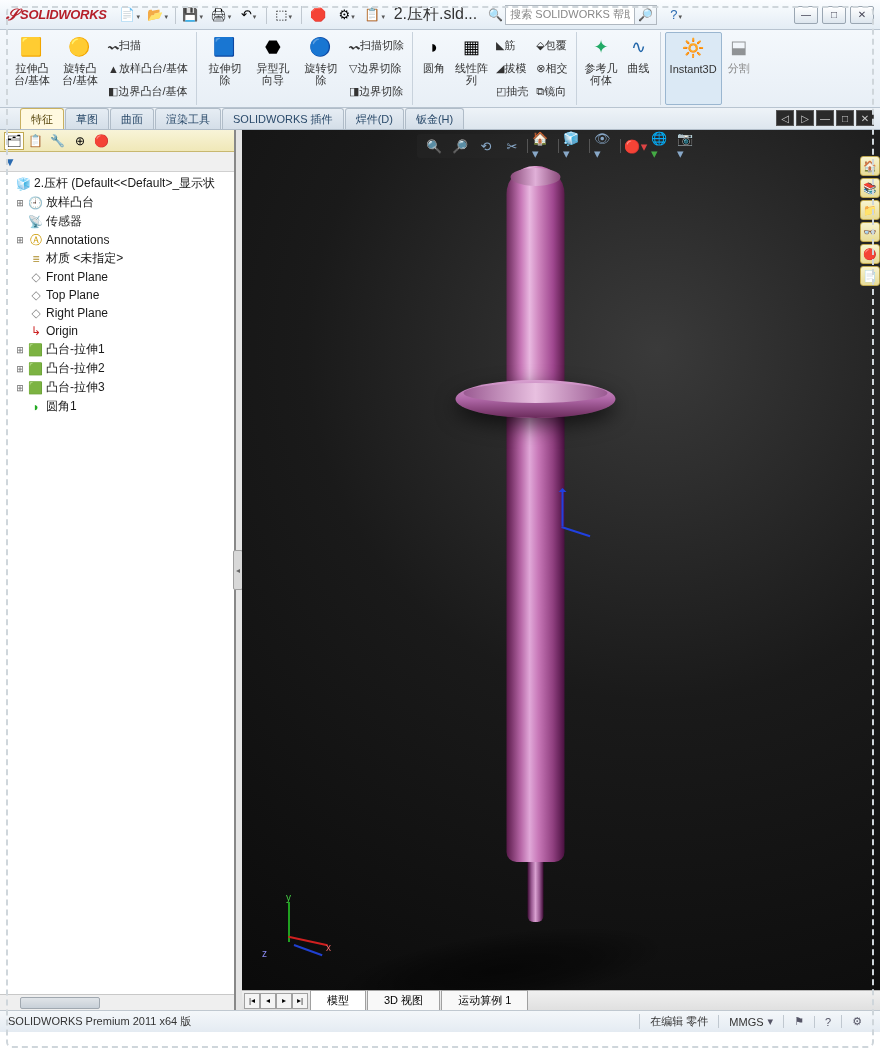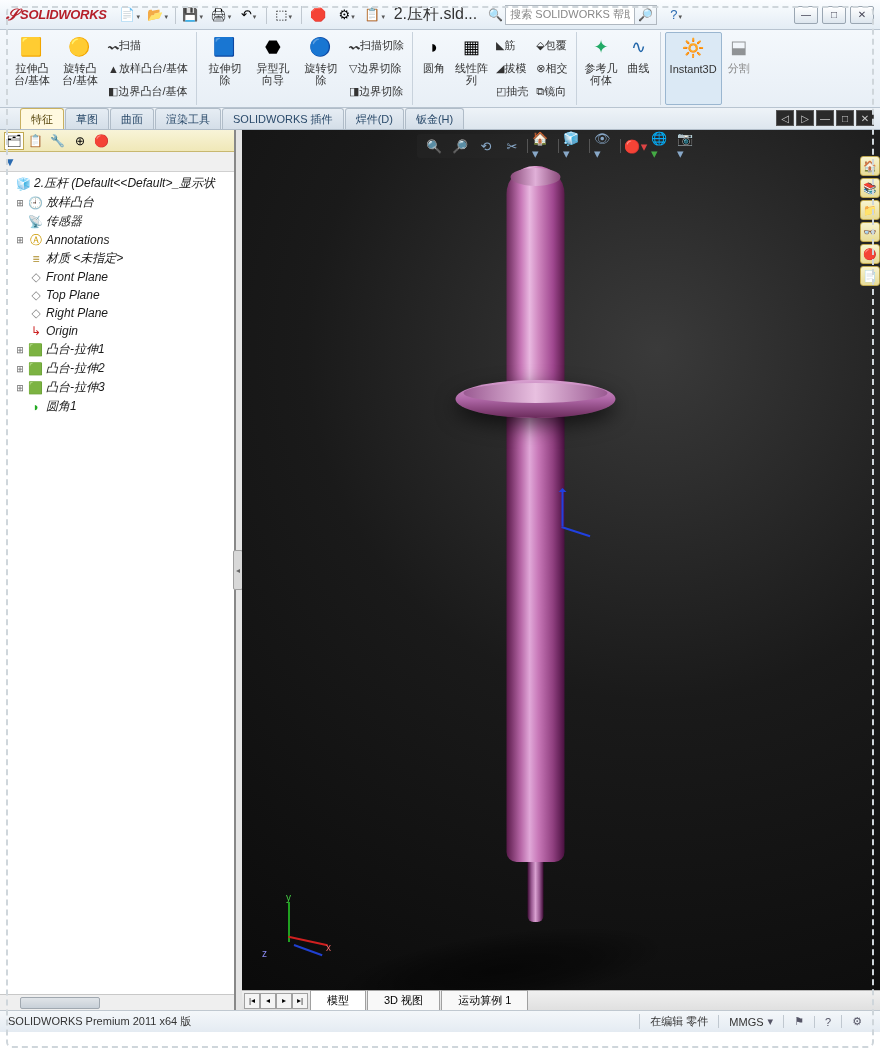--- a/index.html
+++ b/index.html
@@ -46,21 +46,21 @@
 .sidepanel { width: 236px; background: #f4f4f4; border-right: 2px solid #888; display:flex; flex-direction:column;}
 .sp-tabs { height: 22px; background: linear-gradient(#f8f4d8,#f0e8b8); display:flex; align-items:center; padding:0 4px; gap:2px; border-bottom:1px solid #c8b870;}
 .sp-tab { width:20px; height:18px; display:flex; align-items:center; justify-content:center; border:1px solid transparent; cursor:pointer; font-size:12px;}
 .sp-tab.active { background:#fff; border-color:#c0a850;}
 .sp-filter { height:20px; background:#f0f0f0; border-bottom:1px solid #d0d0d0; display:flex; align-items:center; padding:0 4px;}
 .sp-filter .ficon { color:#2a6ab0; font-size:12px;}
 .tree { flex:1; background:#fff; overflow:auto; padding:2px 0; font-size:12px;}
 .tnode { display:flex; align-items:center; padding:1px 2px; cursor:pointer; white-space:nowrap;}
 .tnode .exp { width:12px; text-align:center; color:#666; font-size:9px;}
 .tnode .tico { width:16px; height:16px; display:flex; align-items:center; justify-content:center; margin:0 2px; font-size:12px;}
-.tnode .tlbl { color:#1a1a1a;font-style:italic; }
+.tnode .tlbl { color:#1a1a1a; }
 .ind1 { padding-left: 14px; }
 .sp-scroll { height:16px; background:#efefef; border-top:1px solid #c8c8c8; display:flex; align-items:center;}
 .sp-scroll .thumb { width:80px; height:12px; background:linear-gradient(#e0e4e8,#c8d0d8); border:1px solid #a0a8b0; margin-left:20px; border-radius:2px;}
 
 .splitter { width:6px; background:#e4e4e4; cursor:ew-resize; position:relative;}
 .splitter .grip { position:absolute; top:50%; left:-3px; width:10px; height:40px; background:#d8d8d8; border:1px solid #a0a0a0; border-radius:2px; transform:translateY(-50%); display:flex; align-items:center; justify-content:center; font-size:8px; color:#666;}
 
 .viewport { flex:1; background: radial-gradient(circle at 65% 25%, #3a3a3a 0%, #1a1a1a 45%, #0a0a0a 100%); position:relative; overflow:hidden;}
 .vp-toolbar { position:absolute; top:4px; left:50%; transform:translateX(-50%); display:flex; gap:4px; align-items:center; background:rgba(40,40,40,0.4); padding:2px 6px; border-radius:3px;}
 .vp-btn { width:22px; height:20px; display:flex; align-items:center; justify-content:center; color:#88a8c8; cursor:pointer; font-size:13px;}

